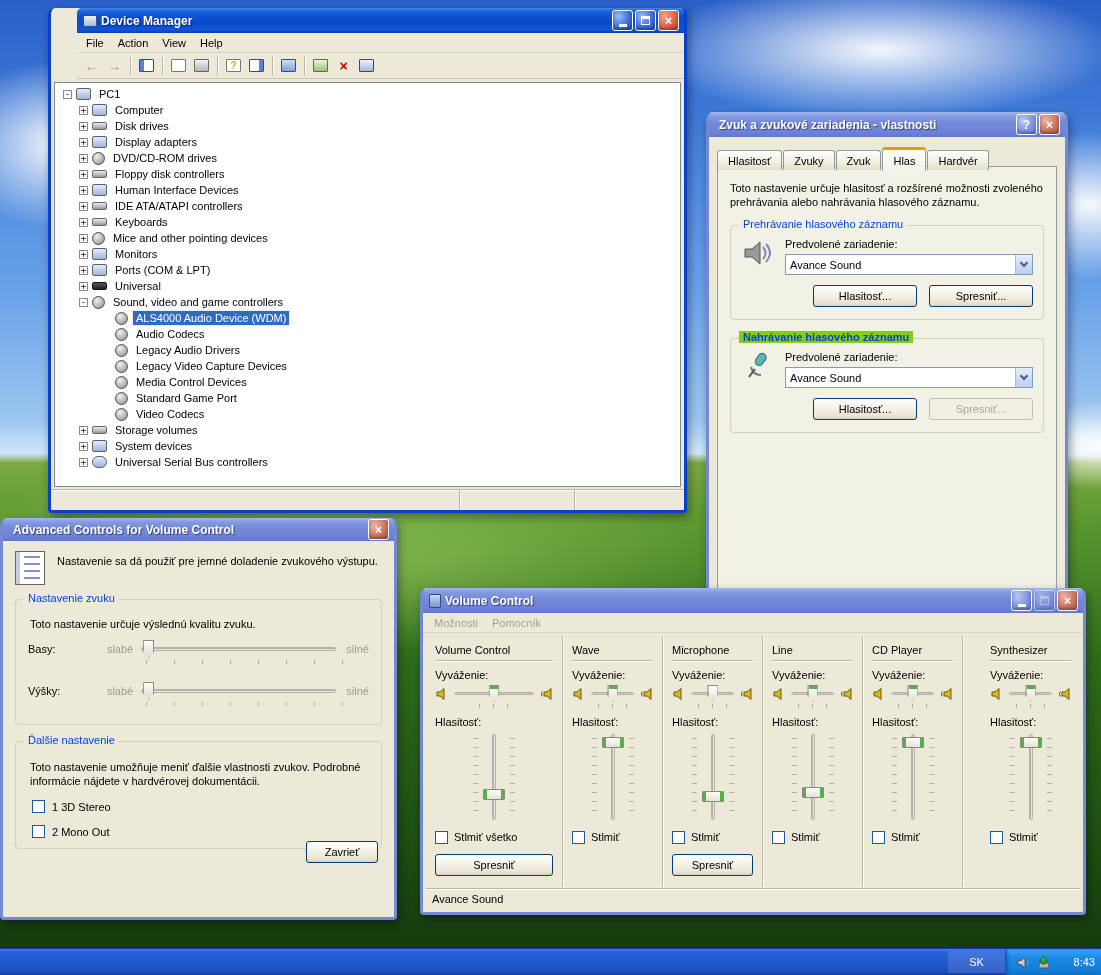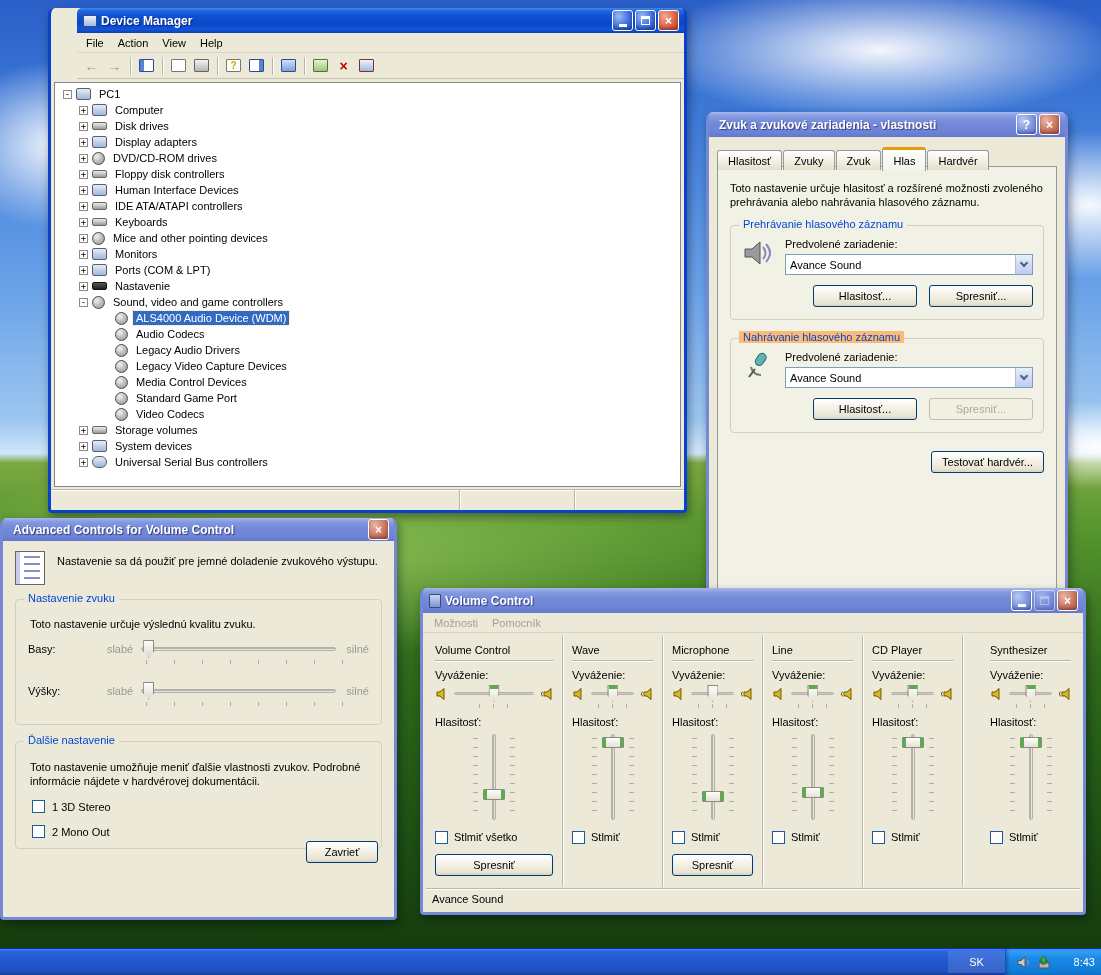--- a/index.html
+++ b/index.html
@@ -304,21 +304,21 @@
           <span class="tlabel">Monitors</span>
         </div>
       <div class="trow" style="padding-left:22px;">
           <span class="texp">+</span>
           <span class="ti"></span>
           <span class="tlabel">Ports (COM &amp; LPT)</span>
         </div>
       <div class="trow" style="padding-left:22px;">
           <span class="texp">+</span>
           <span class="ti slab" style="background:linear-gradient(180deg,#555,#222);border-color:#111;"></span>
-          <span class="tlabel">Nastavenie</span>
+          <span class="tlabel">Universal</span>
         </div>
       <div class="trow" style="padding-left:22px;">
           <span class="texp">-</span>
           <span class="ti round"></span>
           <span class="tlabel">Sound, video and game controllers</span>
         </div>
       <div class="trow sel" style="padding-left:58px;">
           <span class="ti round"></span>
           <span class="tlabel">ALS4000 Audio Device (WDM)</span>
         </div>
@@ -401,21 +401,21 @@
                 </span>
             </div>
             <div class="sbtns">
               <span class="xpbtn">Hlasitosť...</span>
               <span class="xpbtn">Spresniť...</span>
             </div>
           </div>
         </div>
       </div>
       <div class="grp sgrp">
-        <span class="gtitle" style="background:#fdba74;">Nahrávanie hlasového záznamu</span>
+        <span class="gtitle" style="background:#84cc16;font-weight:bold;">Nahrávanie hlasového záznamu</span>
         <div class="sgrow">
           <svg width="34" height="34" viewBox="0 0 34 34">
             <rect x="16" y="4" width="8" height="13" rx="4" fill="#5fb5b5" stroke="#2a6a6a" transform="rotate(35 20 10)"></rect>
             <path d="M10 18 q2 8 10 8" fill="none" stroke="#777" stroke-width="2"></path>
             <line x1="8" y1="28" x2="14" y2="20" stroke="#555" stroke-width="2"></line>
           </svg>
           <div class="devcol">
             <div style="margin:2px 0 4px 0;">Predvolené zariadenie:</div>
             <div class="combo">
               <span class="ctxt">Avance Sound</span>
@@ -423,23 +423,20 @@
                   <span class="chev"></span>
                 </span>
             </div>
             <div class="sbtns">
               <span class="xpbtn">Hlasitosť...</span>
               <span class="xpbtn disabled">Spresniť...</span>
             </div>
           </div>
         </div>
       </div>
-      <div class="testrow">
-        <span class="xpbtn">Testovať hardvér...</span>
-      </div>
     </div>
     <div class="dlgbtns">
       <span class="xpbtn focus">OK</span>
       <span class="xpbtn">Zrušiť</span>
       <span class="xpbtn disabled">Použiť</span>
     </div>
   </div>
 
   <div class="xpwin inactive" id="adv">
     <div class="tbar" style="height:23px;">

